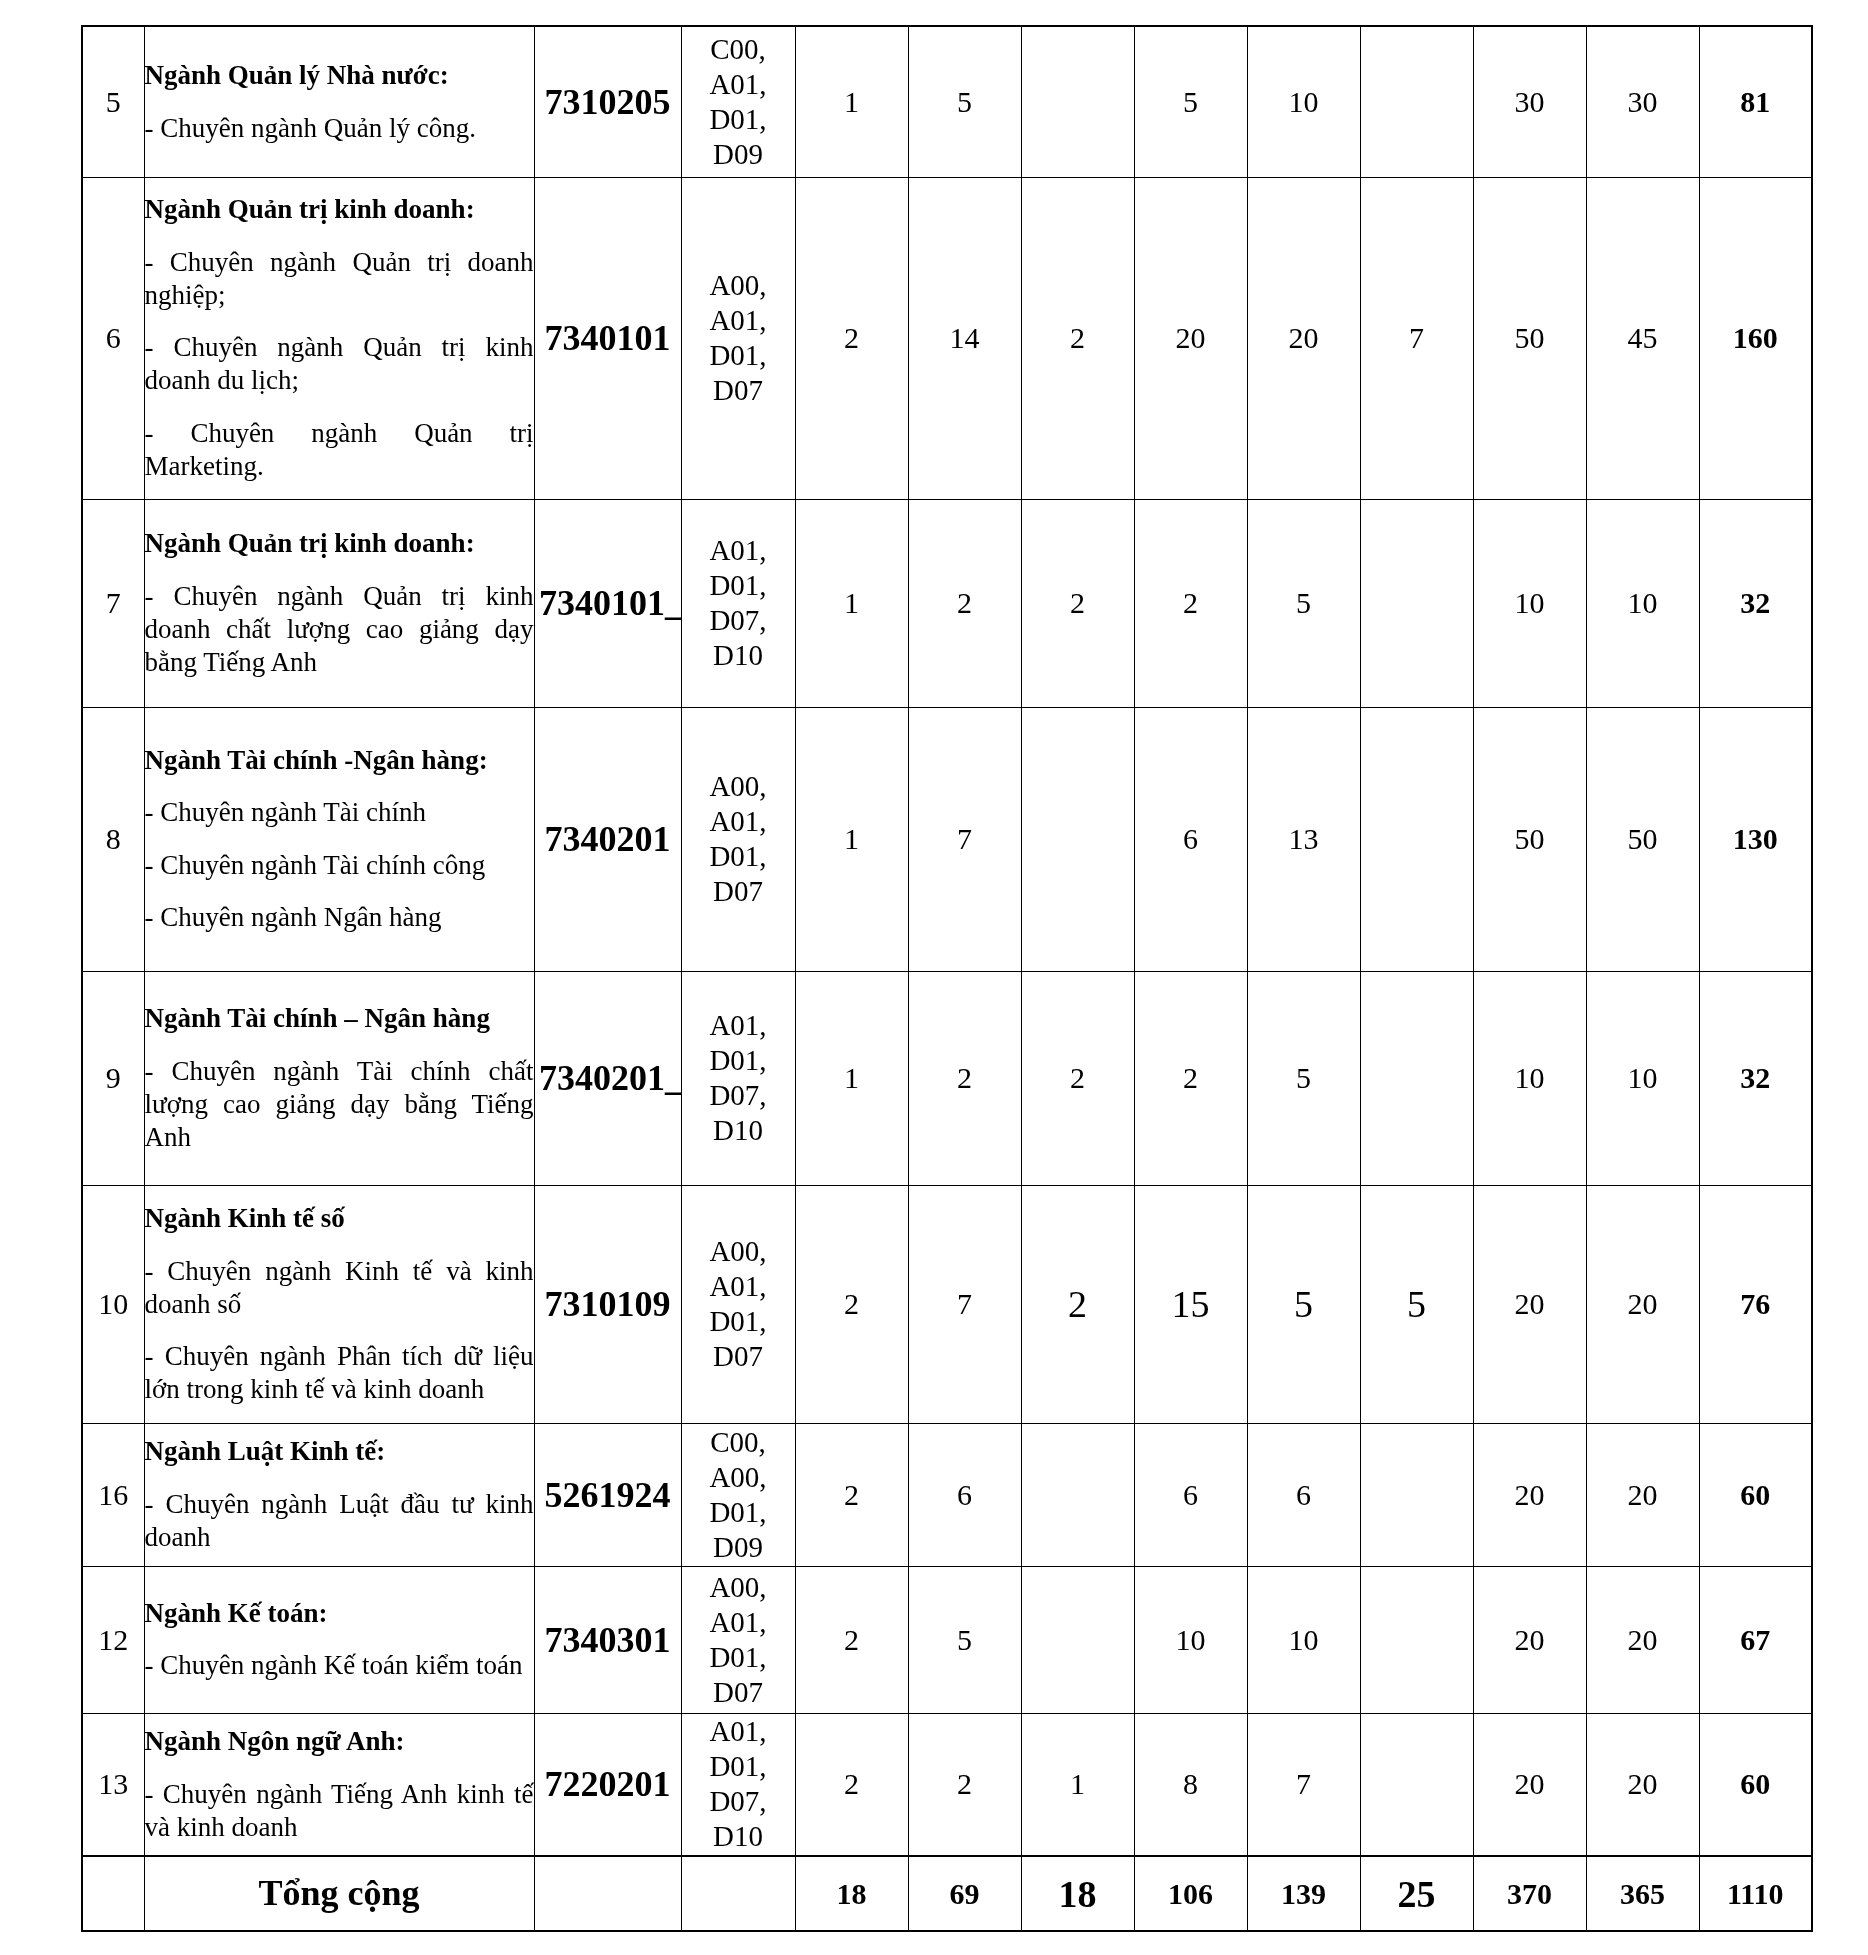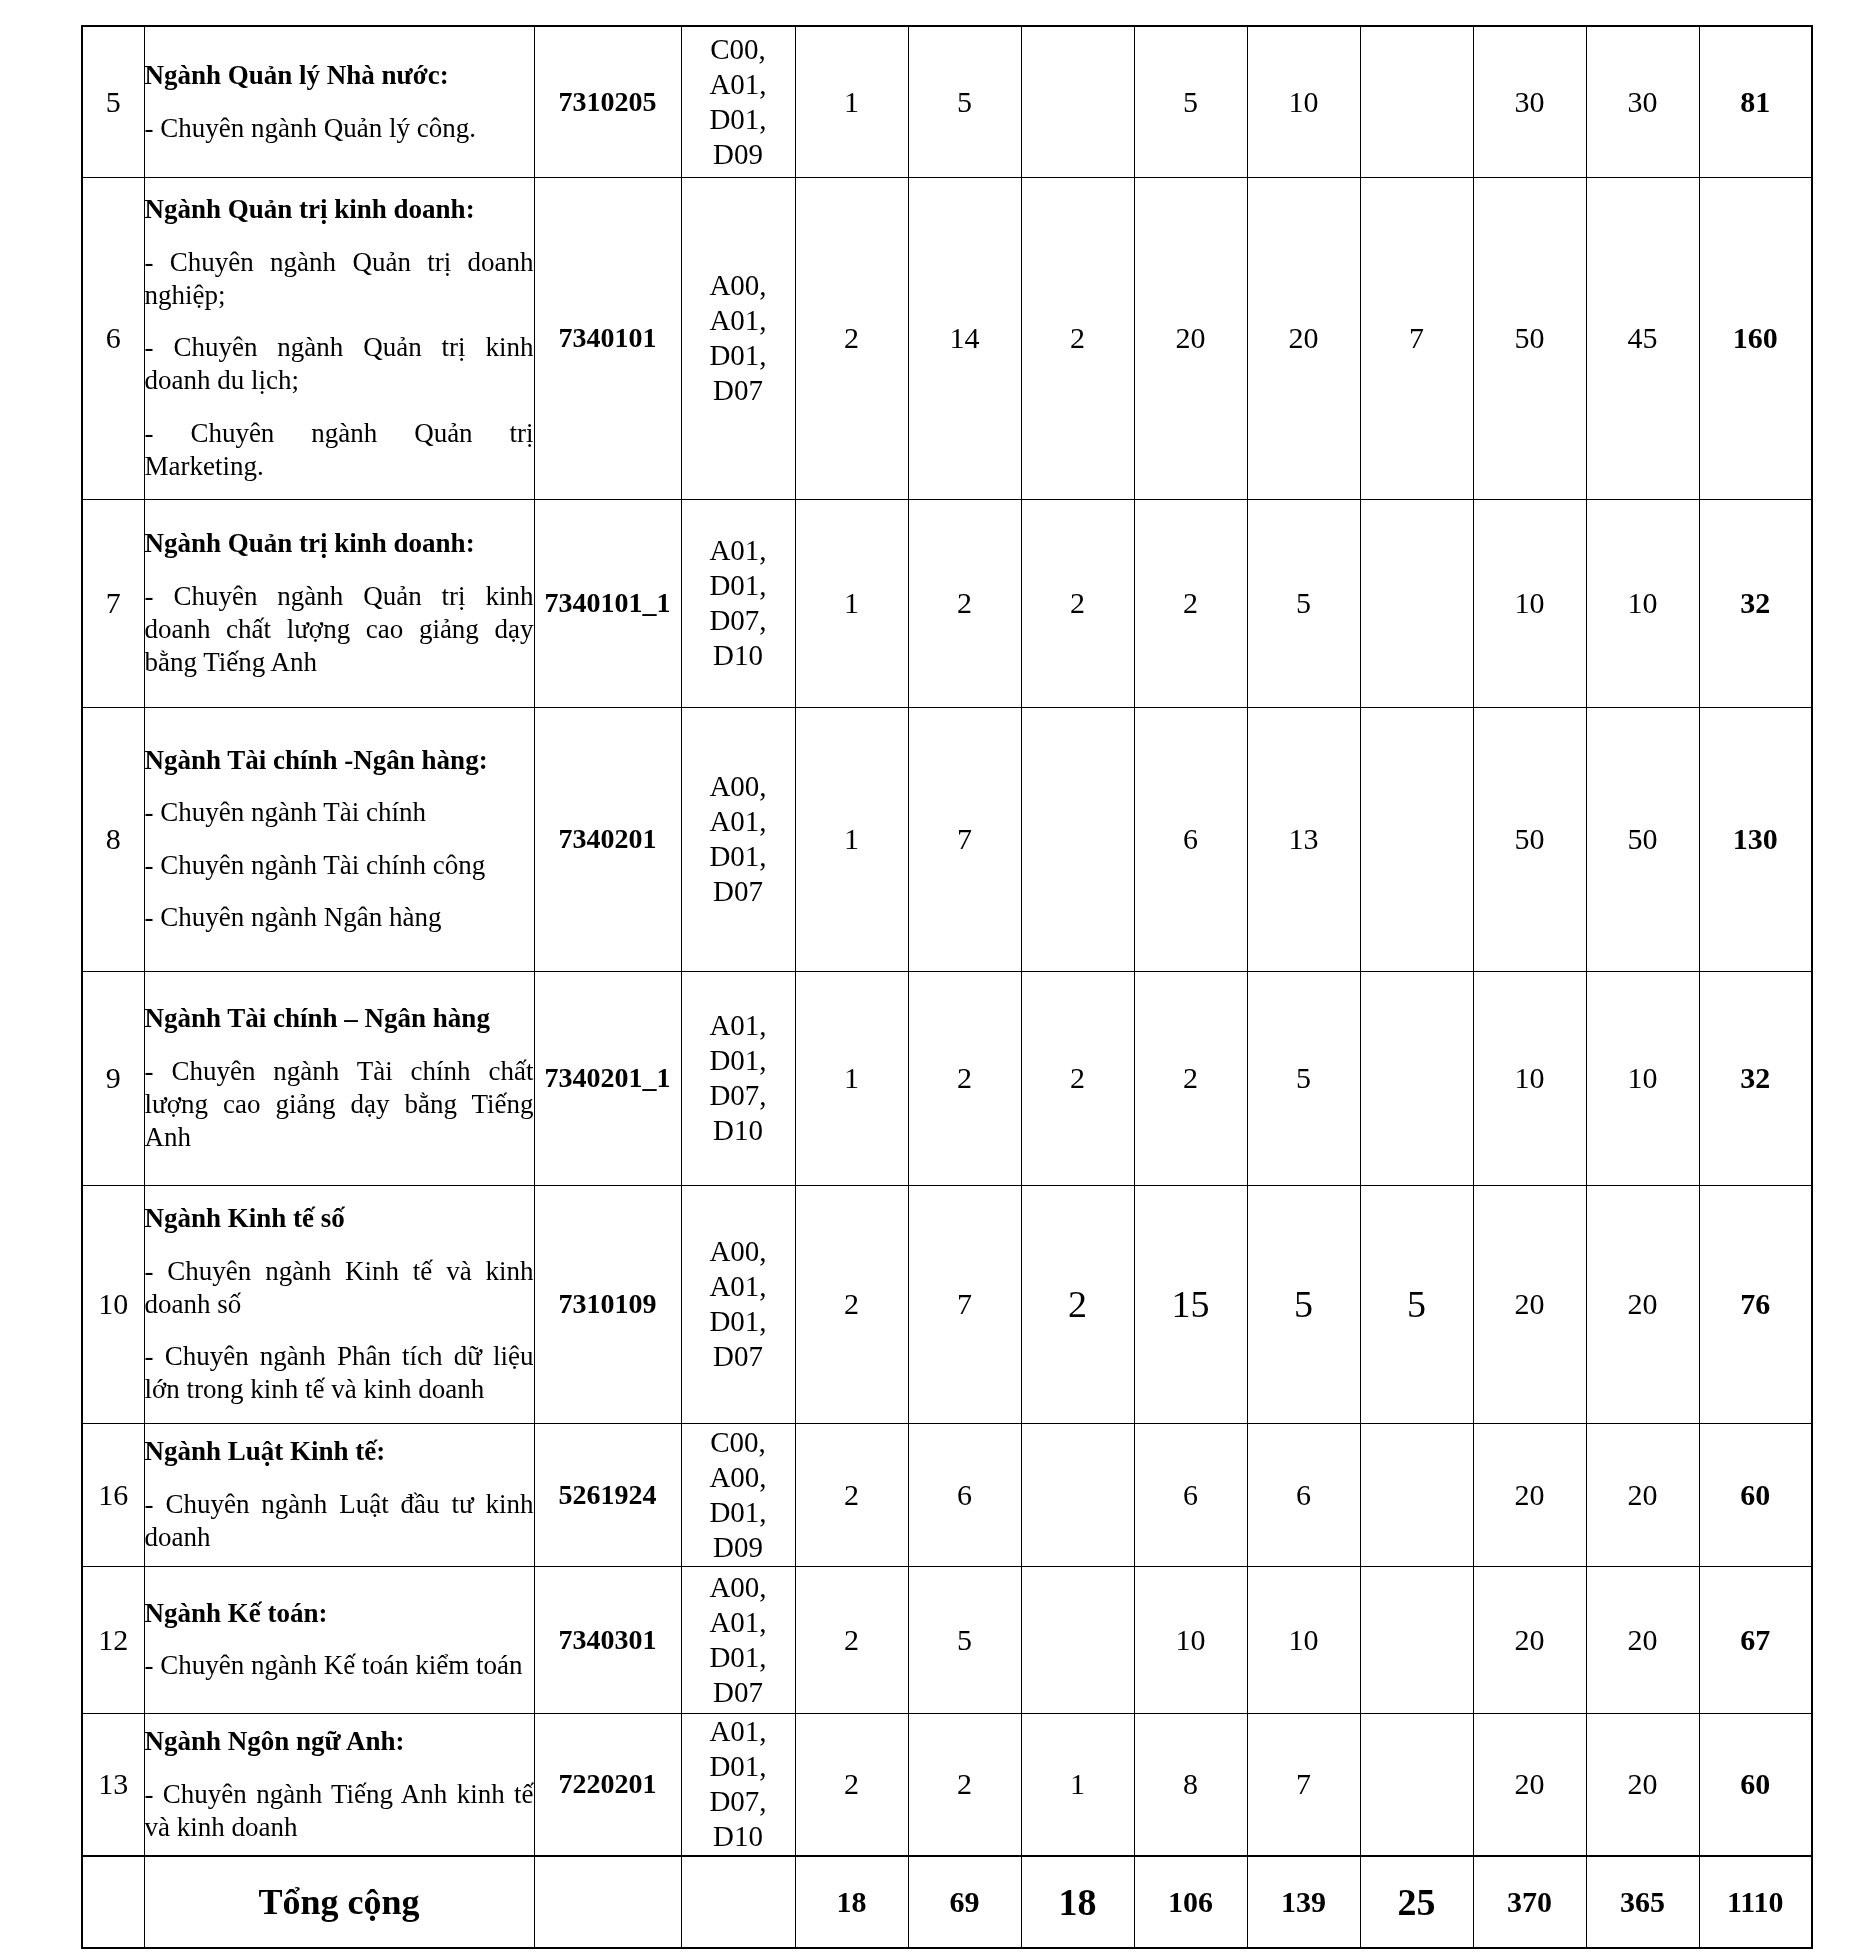--- a/index.html
+++ b/index.html
@@ -22,21 +22,21 @@
     border: 1.5px solid #000;
     vertical-align: middle;
     padding: 0 4.5px;
     overflow: hidden;
   }
   td.name { padding: 0 0; text-align: justify; }
   td.name p { margin: 0 0 19.6px 0; line-height: 33px; font-size: 27px; }
   td.name p:last-child { margin-bottom: 0; }
   td.name p.heading { font-weight: bold; }
   td.stt  { text-align: center; font-size: 30px; }
-  td.code { text-align: center; font-size: 28px; font-weight: bold; }
+  td.code { text-align: center; font-size: 36px; font-weight: bold; }
   td.combos { text-align: center; font-size: 29px; line-height: 35px; margin-top: 32px; }
   td.num  { text-align: center; font-size: 30px; }
   td.num.big { font-size: 38px; }
   td.rowtotal { font-weight: bold; }
   tr.footer td { border-top: 2.3px solid #000; border-bottom: 2.3px solid #000; font-weight: bold; }
   tr.footer td.label { text-align: center; font-size: 36px; line-height: 39px; }
 </style>
 </head>
 <body>
 
@@ -218,21 +218,21 @@
           <td class="num">2</td>
           <td class="num">2</td>
           <td class="num">1</td>
           <td class="num">8</td>
           <td class="num">7</td>
           <td class="num"></td>
           <td class="num">20</td>
           <td class="num">20</td>
           <td class="num rowtotal">60</td>
         </tr>
-        <tr class="footer" style="height: 92px;">
+        <tr class="footer" style="height: 75px;">
           <td class="stt"></td>
           <td class="label">Tổng cộng</td>
           <td class="code"></td>
           <td class="combos"></td>
           <td class="num">18</td>
           <td class="num">69</td>
           <td class="num big">18</td>
           <td class="num">106</td>
           <td class="num">139</td>
           <td class="num big">25</td>

